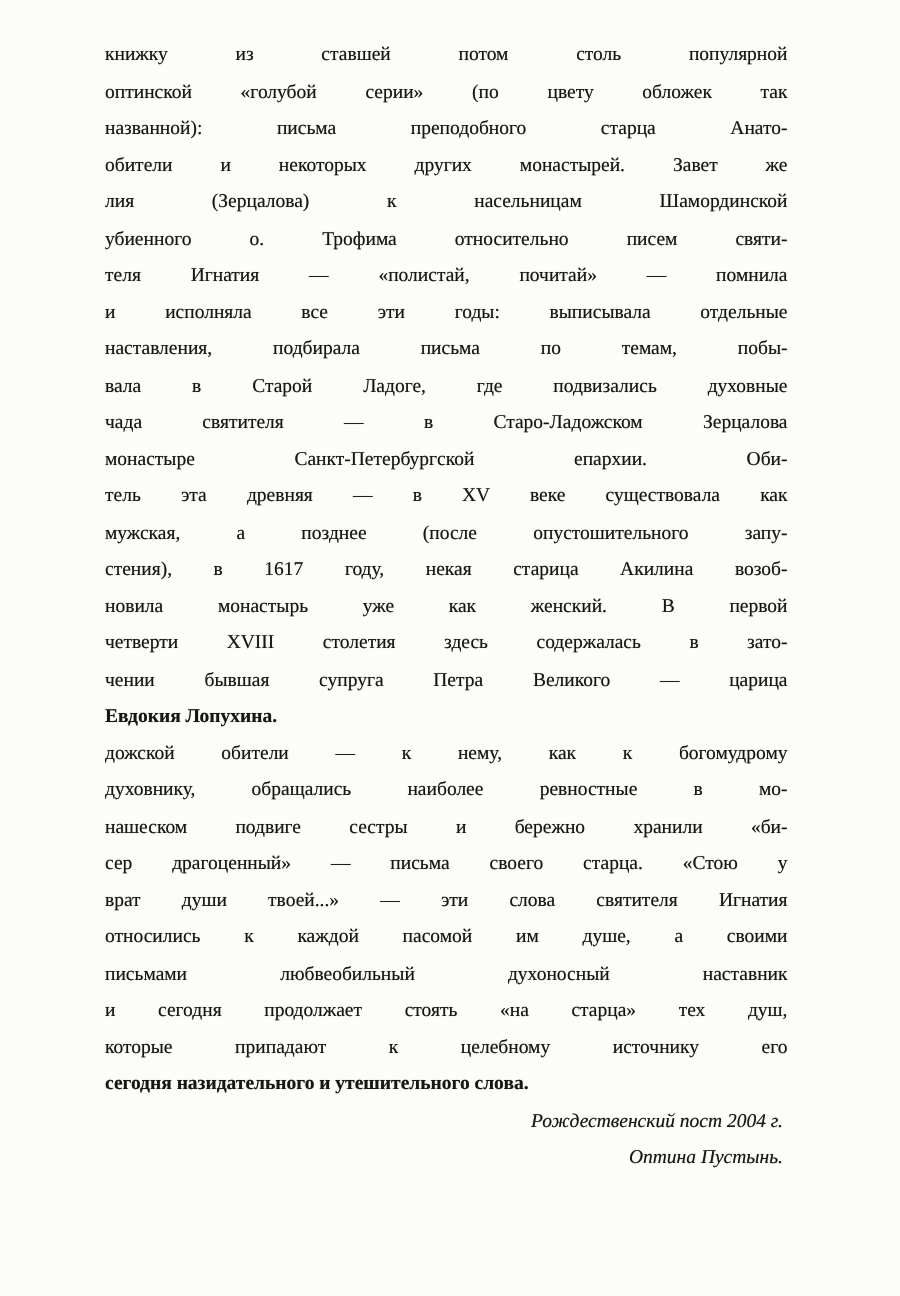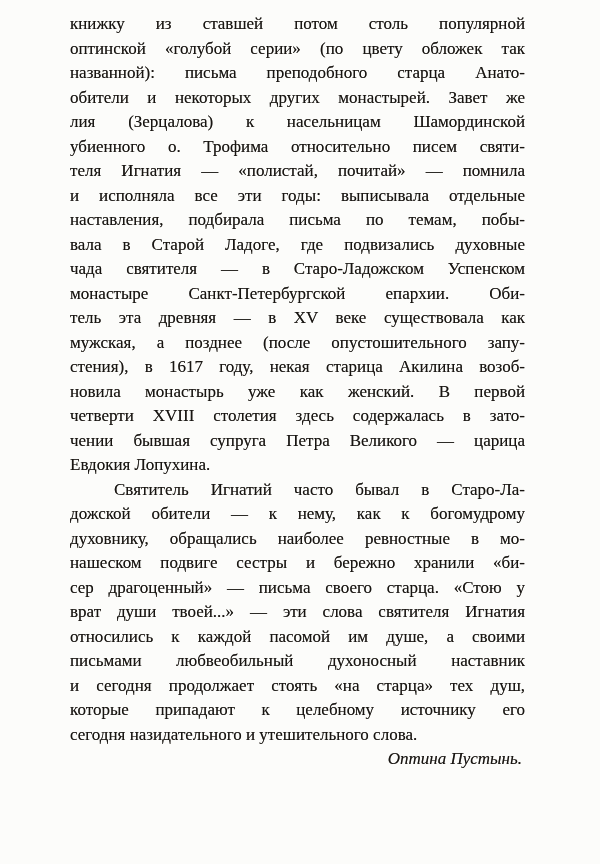--- a/index.html
+++ b/index.html
@@ -10,35 +10,36 @@
     position: relative;
     width: 600px;
     height: 864px;
     background: #fcfcfa;
     overflow: hidden;
     font-family: "Liberation Serif", "DejaVu Serif", serif;
   }
   .text-block {
     position: absolute;
     left: 70px;
-    top: 12px;
+    top: 24px;
     width: 455px;
     color: #181512;
-    font-size: 17px;
+    font-size: 13px;
     line-height: 24.5px;
     text-shadow: 0 0 0.5px rgba(20, 16, 10, 0.55);
   }
   .line {
     text-align: justify;
     text-align-last: justify;
     white-space: normal;
   }
   .line.last-line {
     text-align: left;
     text-align-last: left;
+    font-weight: bold;
   }
   .line.first-indent {
     text-indent: 44px;
   }
   .signature {
     font-style: italic;
     padding-right: 3px;
   }
   .signature .line {
     text-align: right;
@@ -54,40 +55,40 @@
         <div class="line">книжку из ставшей потом столь популярной</div>
         <div class="line">оптинской «голубой серии» (по цвету обложек так</div>
         <div class="line">названной): письма преподобного старца Анато-</div>
         <div class="line">обители и некоторых других монастырей. Завет же</div>
         <div class="line">лия (Зерцалова) к насельницам Шамординской</div>
         <div class="line">убиенного о. Трофима относительно писем святи-</div>
         <div class="line">теля Игнатия — «полистай, почитай» — помнила</div>
         <div class="line">и исполняла все эти годы: выписывала отдельные</div>
         <div class="line">наставления, подбирала письма по темам, побы-</div>
         <div class="line">вала в Старой Ладоге, где подвизались духовные</div>
-        <div class="line">чада святителя — в Старо-Ладожском Успенском</div>
+        <div class="line">чада святителя — в Старо-Ладожском Зерцалова</div>
         <div class="line">монастыре Санкт-Петербургской епархии. Оби-</div>
         <div class="line">тель эта древняя — в XV веке существовала как</div>
         <div class="line">мужская, а позднее (после опустошительного запу-</div>
         <div class="line">стения), в 1617 году, некая старица Акилина возоб-</div>
         <div class="line">новила монастырь уже как женский. В первой</div>
         <div class="line">четверти XVIII столетия здесь содержалась в зато-</div>
         <div class="line">чении бывшая супруга Петра Великого — царица</div>
         <div class="line last-line">Евдокия Лопухина.</div>
       </div>
       <div class="paragraph">
-        <div class="line first-indent">Святитель Игнатий часто бывал в Старо-Ла-</div>
         <div class="line">дожской обители — к нему, как к богомудрому</div>
         <div class="line">духовнику, обращались наиболее ревностные в мо-</div>
         <div class="line">нашеском подвиге сестры и бережно хранили «би-</div>
         <div class="line">сер драгоценный» — письма своего старца. «Стою у</div>
         <div class="line">врат души твоей...» — эти слова святителя Игнатия</div>
         <div class="line">относились к каждой пасомой им душе, а своими</div>
         <div class="line">письмами любвеобильный духоносный наставник</div>
         <div class="line">и сегодня продолжает стоять «на старца» тех душ,</div>
         <div class="line">которые припадают к целебному источнику его</div>
         <div class="line last-line">сегодня назидательного и утешительного слова.</div>
       </div>
       <div class="signature">
+        <div class="line">Рождественский пост 2004 г.</div>
         <div class="line">Оптина Пустынь.</div>
       </div>
     </div>
 </div>
 
 </body></html>

